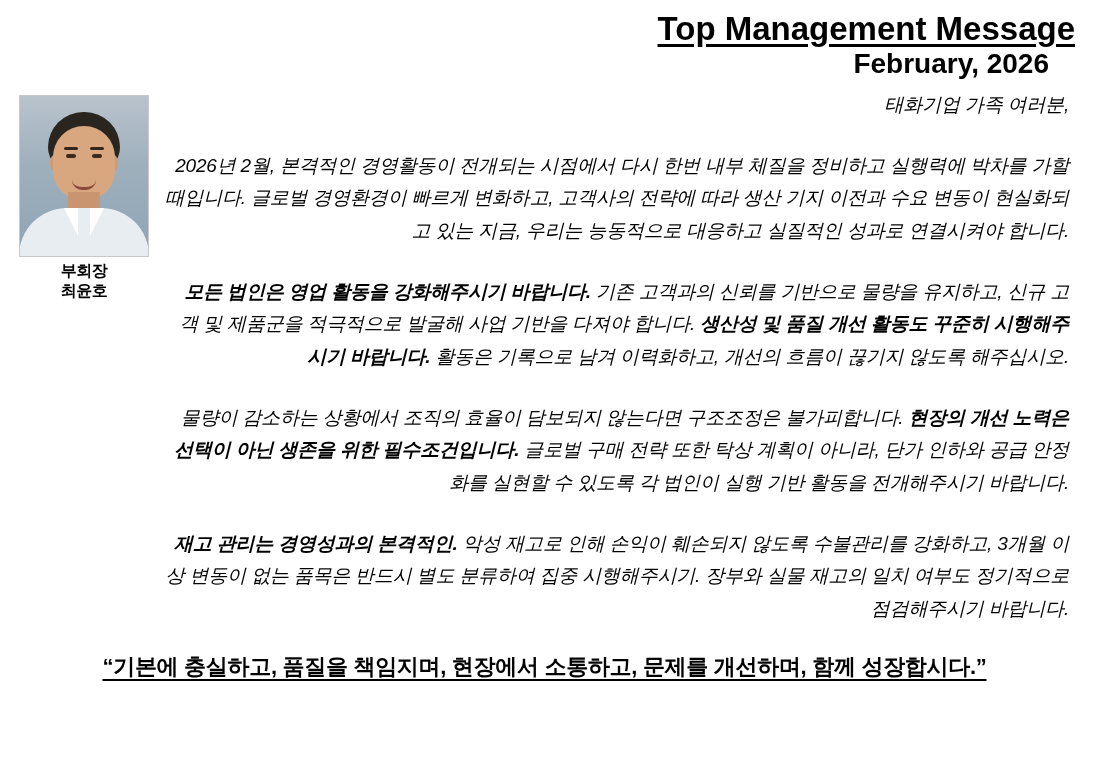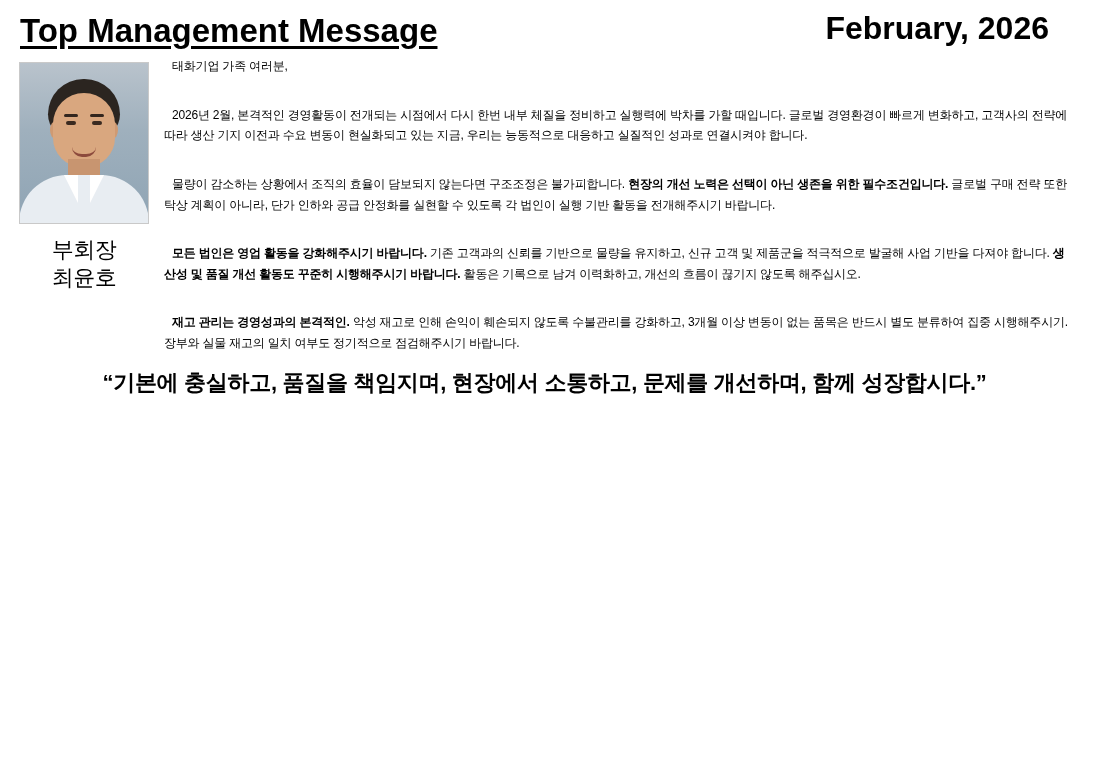--- a/index.html
+++ b/index.html
@@ -21,32 +21,33 @@
     box-sizing: border-box;
     padding: 10px 18px 0 14px;
   }
 
   
   .header {
     display: flex;
     align-items: flex-end;
     justify-content: space-between;
     margin: 0 0 6px 0;
+    flex-direction: column;
   }
   .doc-title {
     font-size: 33px;
     font-weight: bold;
     letter-spacing: 0px;
     text-decoration: underline;
     text-underline-offset: 4px;
     line-height: 1.15;
     padding-left: 6px;
   }
   .doc-date {
-    font-size: 32px;
+    font-size: 28px;
     font-weight: bold;
     padding-right: 26px;
     padding-bottom: 3px;
   }
 
   
   .body-wrap {
     display: flex;
     align-items: flex-start;
   }
@@ -156,56 +157,58 @@
     left: 44px;
     border-width: 0 14px 28px 0;
     border-color: transparent #ffffff transparent transparent;
   }
   .photo .collar-r {
     right: 44px;
     border-width: 0 0 28px 14px;
     border-color: transparent transparent transparent #ffffff;
   }
   .name-block {
-    margin-top: 12px;
-    font-size: 22px;
-    font-weight: normal;
+    margin-top: 4px;
+    font-size: 16px;
+    font-weight: bold;
     line-height: 1.25;
     letter-spacing: -0.5px;
   }
 
   
   .text-col {
     flex: 1 1 auto;
     padding-left: 10px;
     padding-right: 6px;
   }
   p.para {
     margin: 0 0 14px 0;
-    font-size: 12px;
+    font-size: 19px;
     line-height: 1.72;
-    text-align: left;
+    text-align: right;
     letter-spacing: -0.2px;
+    font-style: italic;
   }
   p.greeting {
     margin-bottom: 2px;
     padding-left: 8px;
   }
   p.indent {
     text-indent: 8px;
     margin-top: 28px;
   }
   .b { font-weight: bold; }
 
   
   .slogan {
-    margin-top: 0;
+    margin-top: 12px;
     text-align: center;
     font-size: 22px;
     font-weight: bold;
+    text-decoration: underline;
     text-underline-offset: 5px;
     letter-spacing: -0.3px;
     padding: 0 20px;
   }
 </style>
 </head>
 <body>
 
 <div class="page">
 
@@ -235,22 +238,22 @@
       <div class="name-block">
         <div>부회장</div>
         <div>최윤호</div>
       </div>
     </div>
 
     <div class="text-col">
       <p class="para greeting">태화기업 가족 여러분,</p>
       <div id="paragraphs">
           <p class="para indent"><span>2026년 2월, 본격적인 경영활동이 전개되는 시점에서 다시 한번 내부 체질을 정비하고 실행력에 박차를 가할 때입니다. 글로벌 경영환경이 빠르게 변화하고, 고객사의 전략에 따라 생산 기지 이전과 수요 변동이 현실화되고 있는 지금, 우리는 능동적으로 대응하고 실질적인 성과로 연결시켜야 합니다.</span></p>
+          <p class="para indent"><span class="b">모든 법인은 영업 활동을 강화해주시기 바랍니다.</span><span> 기존 고객과의 신뢰를 기반으로 물량을 유지하고, 신규 고객 및 제품군을 적극적으로 발굴해 사업 기반을 다져야 합니다. </span><span class="b">생산성 및 품질 개선 활동도 꾸준히 시행해주시기 바랍니다.</span><span> 활동은 기록으로 남겨 이력화하고, 개선의 흐름이 끊기지 않도록 해주십시오.</span></p>
           <p class="para indent"><span>물량이 감소하는 상황에서 조직의 효율이 담보되지 않는다면 구조조정은 불가피합니다. </span><span class="b">현장의 개선 노력은 선택이 아닌 생존을 위한 필수조건입니다.</span><span> 글로벌 구매 전략 또한 탁상 계획이 아니라, 단가 인하와 공급 안정화를 실현할 수 있도록 각 법인이 실행 기반 활동을 전개해주시기 바랍니다.</span></p>
-          <p class="para indent"><span class="b">모든 법인은 영업 활동을 강화해주시기 바랍니다.</span><span> 기존 고객과의 신뢰를 기반으로 물량을 유지하고, 신규 고객 및 제품군을 적극적으로 발굴해 사업 기반을 다져야 합니다. </span><span class="b">생산성 및 품질 개선 활동도 꾸준히 시행해주시기 바랍니다.</span><span> 활동은 기록으로 남겨 이력화하고, 개선의 흐름이 끊기지 않도록 해주십시오.</span></p>
           <p class="para indent"><span class="b">재고 관리는 경영성과의 본격적인.</span><span> 악성 재고로 인해 손익이 훼손되지 않도록 수불관리를 강화하고, 3개월 이상 변동이 없는 품목은 반드시 별도 분류하여 집중 시행해주시기. 장부와 실물 재고의 일치 여부도 정기적으로 점검해주시기 바랍니다.</span></p>
         </div>
     </div>
 
   </div>
 
   <div class="slogan">“기본에 충실하고, 품질을 책임지며, 현장에서 소통하고, 문제를 개선하며, 함께 성장합시다.”</div>
 
 </div>
 

